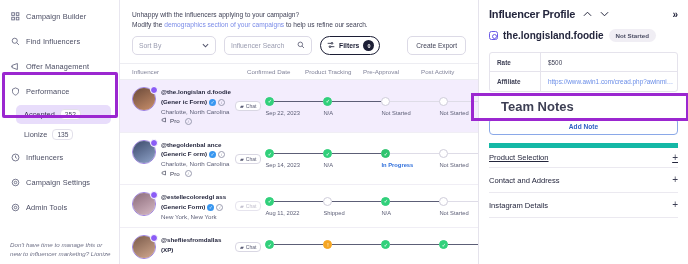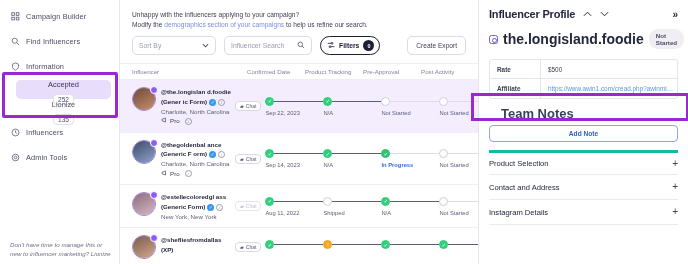--- a/index.html
+++ b/index.html
@@ -24,21 +24,21 @@
     height: 25px; padding: 0 8px 0 10px;
     font-size: 7.4px; color: #4b4d63; letter-spacing: .1px;
     white-space: nowrap;
   }
   .nav-icon { width: 10px; height: 10px; flex: 0 0 10px; display:flex; align-items:center; justify-content:center; color:#6b6d85; }
   .nav-icon svg { display:block; }
   .sub-item {
     display: flex; align-items: center; gap: 5px;
     margin: 1px 8px 1px 16px; height: 19px;
     padding: 0 8px; border-radius: 5px;
-    font-size: 7.4px; color: #4b4d63; flex-direction: column;
+    font-size: 7.4px; color: #4b4d63;
   }
   .sub-item.active { background: #e8ddfb; color: #3b2f57; }
   .count-pill {
     background: #ffffff; border: 1px solid #e2e0ea; border-radius: 4px;
     font-size: 6.6px; padding: 1px 4px; color: #4b4d63; line-height: 1.1;
   }
   .sidebar-footer {
     position: absolute; left: 10px; right: 8px; bottom: 5px;
     font-size: 6.2px; font-style: italic; color: #6e7086; line-height: 1.45;
   }
@@ -154,21 +154,21 @@
 
   .ig-row { display: flex; align-items: center; gap: 5px; margin-bottom: 10px; }
   .ig-icon {
     width: 9px; height: 9px; border-radius: 2.5px; border: 1.2px solid #6c5ce7;
     position: relative; flex: 0 0 9px;
   }
   .ig-icon::after {
     content: ""; position: absolute; left: 2px; top: 2px; width: 3px; height: 3px;
     border-radius: 50%; border: 1px solid #6c5ce7;
   }
-  .ig-name { font-size: 14px; font-weight: bold; color: #24263d; }
+  .ig-name { font-size: 10px; font-weight: bold; color: #24263d; }
   .status-chip {
     background: #f0eef4; border-radius: 9px; font-size: 6.2px; color: #4b4d63;
     padding: 3px 7px; font-weight: bold;
   }
 
   .req-row { display: flex; align-items: baseline; justify-content: space-between; margin-bottom: 5px; }
   .req-title { font-size: 7.2px; font-weight: bold; color: #3d3f54; }
   .view-contract { font-size: 6.8px; color: #4a7fe0; font-weight: bold; }
 
   .info-table { border: 1px solid #e5e3ec; border-radius: 3px; overflow: hidden; }
@@ -182,21 +182,21 @@
   .add-note {
     height: 17px; border: 1px solid #8aa8e8; border-radius: 4px;
     display: flex; align-items: center; justify-content: center;
     font-size: 6.6px; color: #2f5fc4; font-weight: bold; background:#fff;
   }
   .accordion { margin-top: 8px; }
   .acc-row {
     display: flex; align-items: center; justify-content: space-between;
     height: 25px; border-bottom: 1px solid #ebe9f0; font-size: 7.6px; color: #24263d;
   }
-  .acc-row:first-child { border-top: 3px solid #14b8a6; }
+  .acc-row:first-child { border-top: 5px solid #14b8a6; text-decoration: underline; }
   .plus { font-size: 10px; color: #3d3f54; line-height: 1; }
 
   
   .hl-affiliate {
     position: absolute; left: -8px; top: 93px; width: 218px; height: 28px;
     border: 3px solid #9b27d0; pointer-events: none; z-index: 40;
   }
 </style>
 </head>
 <body>
@@ -220,28 +220,37 @@
     <div class="nav-item">
       <span class="nav-icon">
         <svg width="9" height="9" viewBox="0 0 12 12" fill="none" stroke="currentColor" stroke-width="1.2">
             <circle cx="5" cy="5" r="3.4"></circle>
             <line x1="7.6" y1="7.6" x2="10.5" y2="10.5"></line>
           </svg>
       </span>
       <span>Find Influencers</span>
     </div>
 
+    <div class="nav-item">
+      <span class="nav-icon">
+        <svg width="9" height="9" viewBox="0 0 12 12" fill="none" stroke="currentColor" stroke-width="1.2">
+            <path d="M1.5 4.5v3l7 2.5v-8z"></path>
+            <path d="M1.5 5.5h-0.5v1h0.5"></path>
+          </svg>
+      </span>
+      <span>Offer Management</span>
+    </div>
 
     <div class="nav-item">
       <span class="nav-icon">
         <svg width="9" height="9" viewBox="0 0 12 12" fill="none" stroke="currentColor" stroke-width="1.2">
             <path d="M6 1.2 10 3v3.2c0 2.2-1.8 3.8-4 4.6-2.2-.8-4-2.4-4-4.6V3z"></path>
           </svg>
       </span>
-      <span>Information</span>
+      <span>Performance</span>
     </div>
 
     <div class="sub-item active">
       <span>Accepted</span>
       <span class="count-pill">252</span>
     </div>
 
     <div class="sub-item">
       <span>Lionize</span>
       <span class="count-pill">135</span>
@@ -250,20 +259,29 @@
     <div class="nav-item">
       <span class="nav-icon">
         <svg width="9" height="9" viewBox="0 0 12 12" fill="none" stroke="currentColor" stroke-width="1.2">
             <circle cx="6" cy="6" r="4.6"></circle>
             <path d="M6 3.4V6l1.8 1.1"></path>
           </svg>
       </span>
       <span>Influencers</span>
     </div>
 
+    <div class="nav-item">
+      <span class="nav-icon">
+        <svg width="9" height="9" viewBox="0 0 12 12" fill="none" stroke="currentColor" stroke-width="1.2">
+            <circle cx="6" cy="6" r="4.4"></circle>
+            <circle cx="6" cy="6" r="1.7"></circle>
+          </svg>
+      </span>
+      <span>Campaign Settings</span>
+    </div>
 
 
     <div class="nav-item">
       <span class="nav-icon">
         <svg width="9" height="9" viewBox="0 0 12 12" fill="none" stroke="currentColor" stroke-width="1.2">
             <circle cx="6" cy="6" r="4.4"></circle>
             <circle cx="6" cy="6" r="1.7"></circle>
           </svg>
       </span>
       <span>Admin Tools</span>

